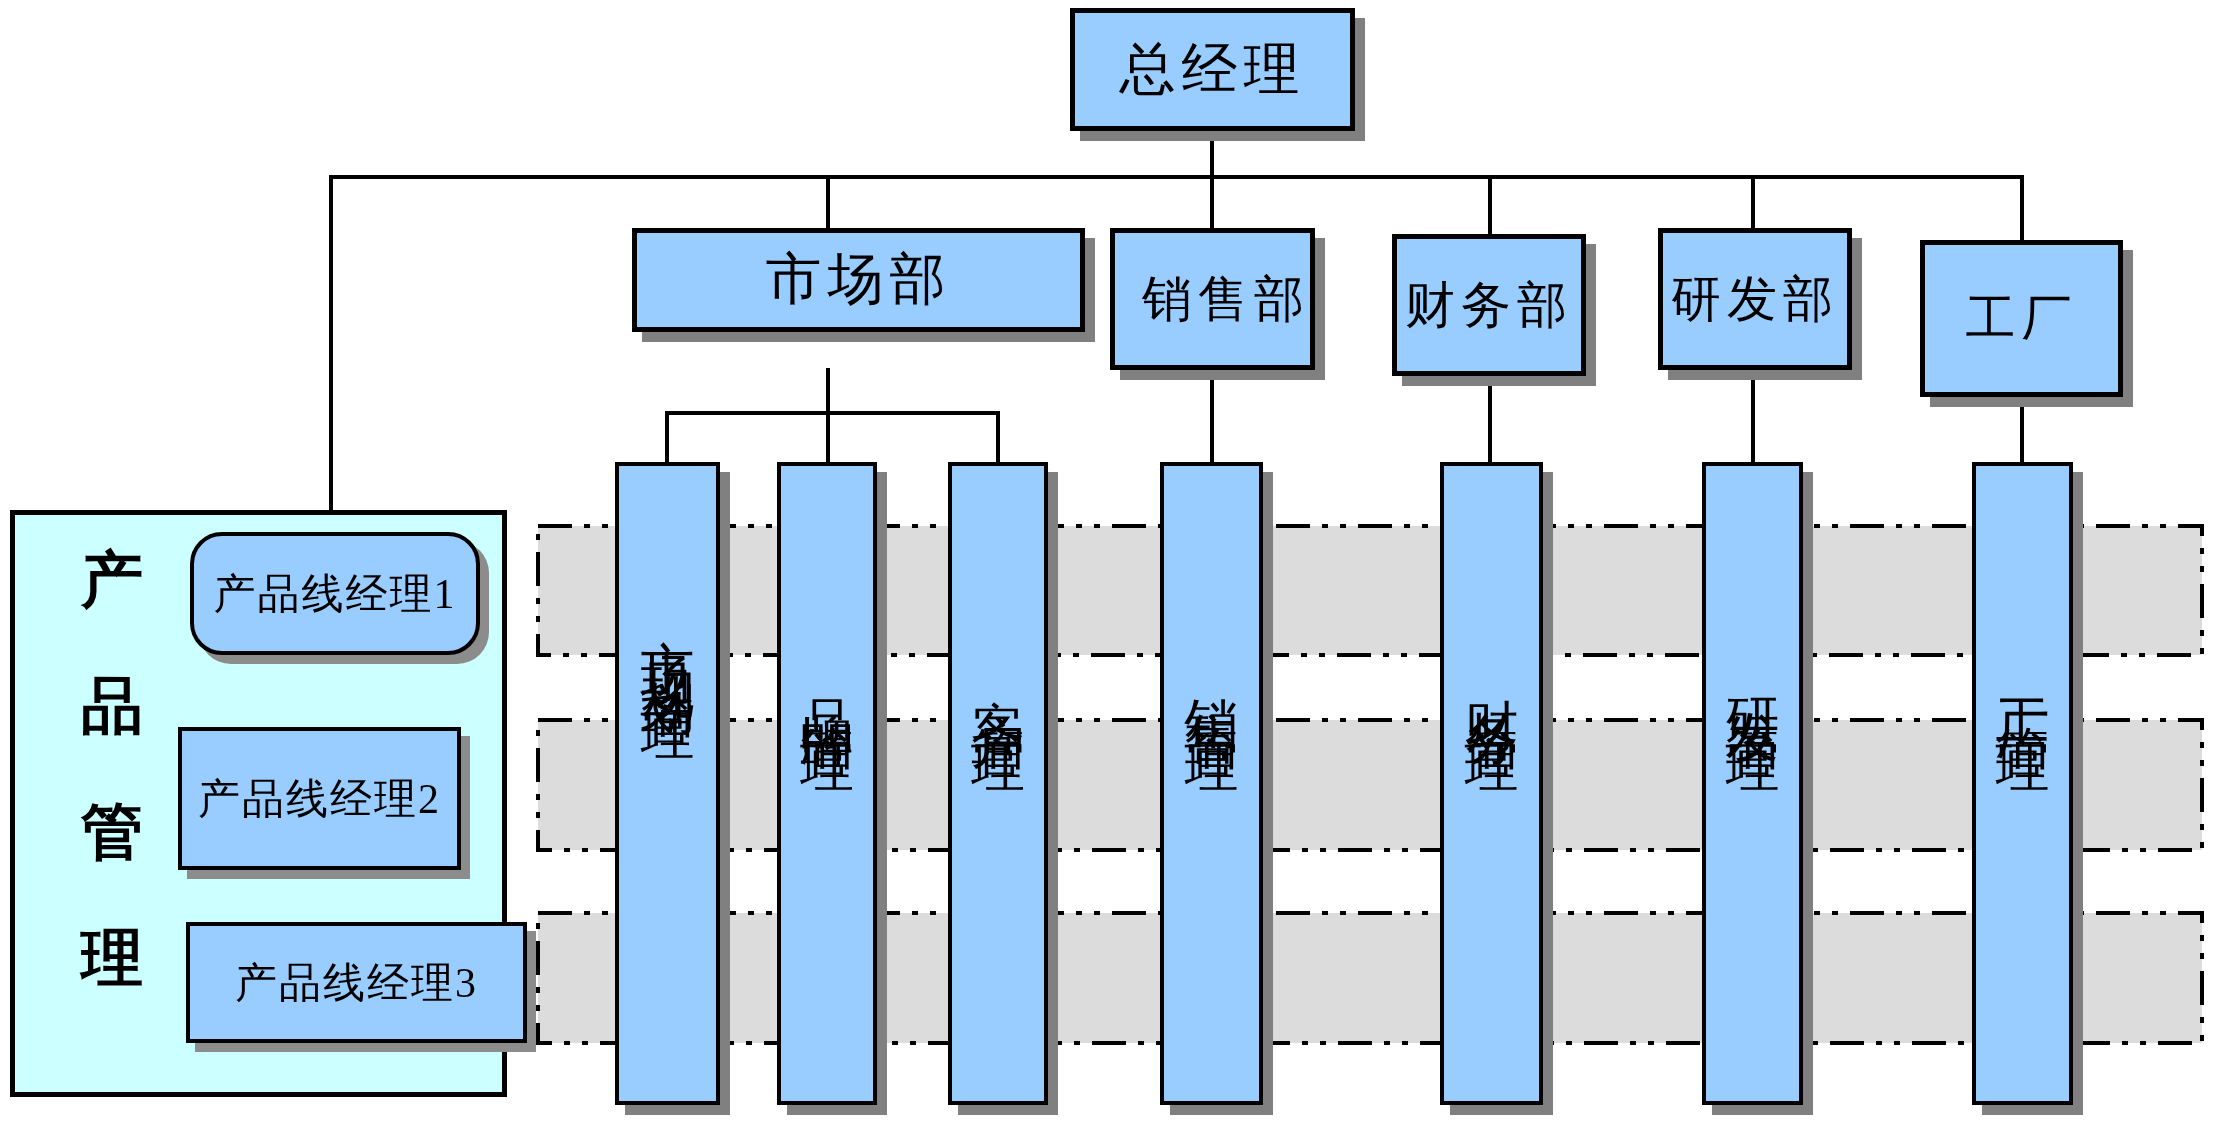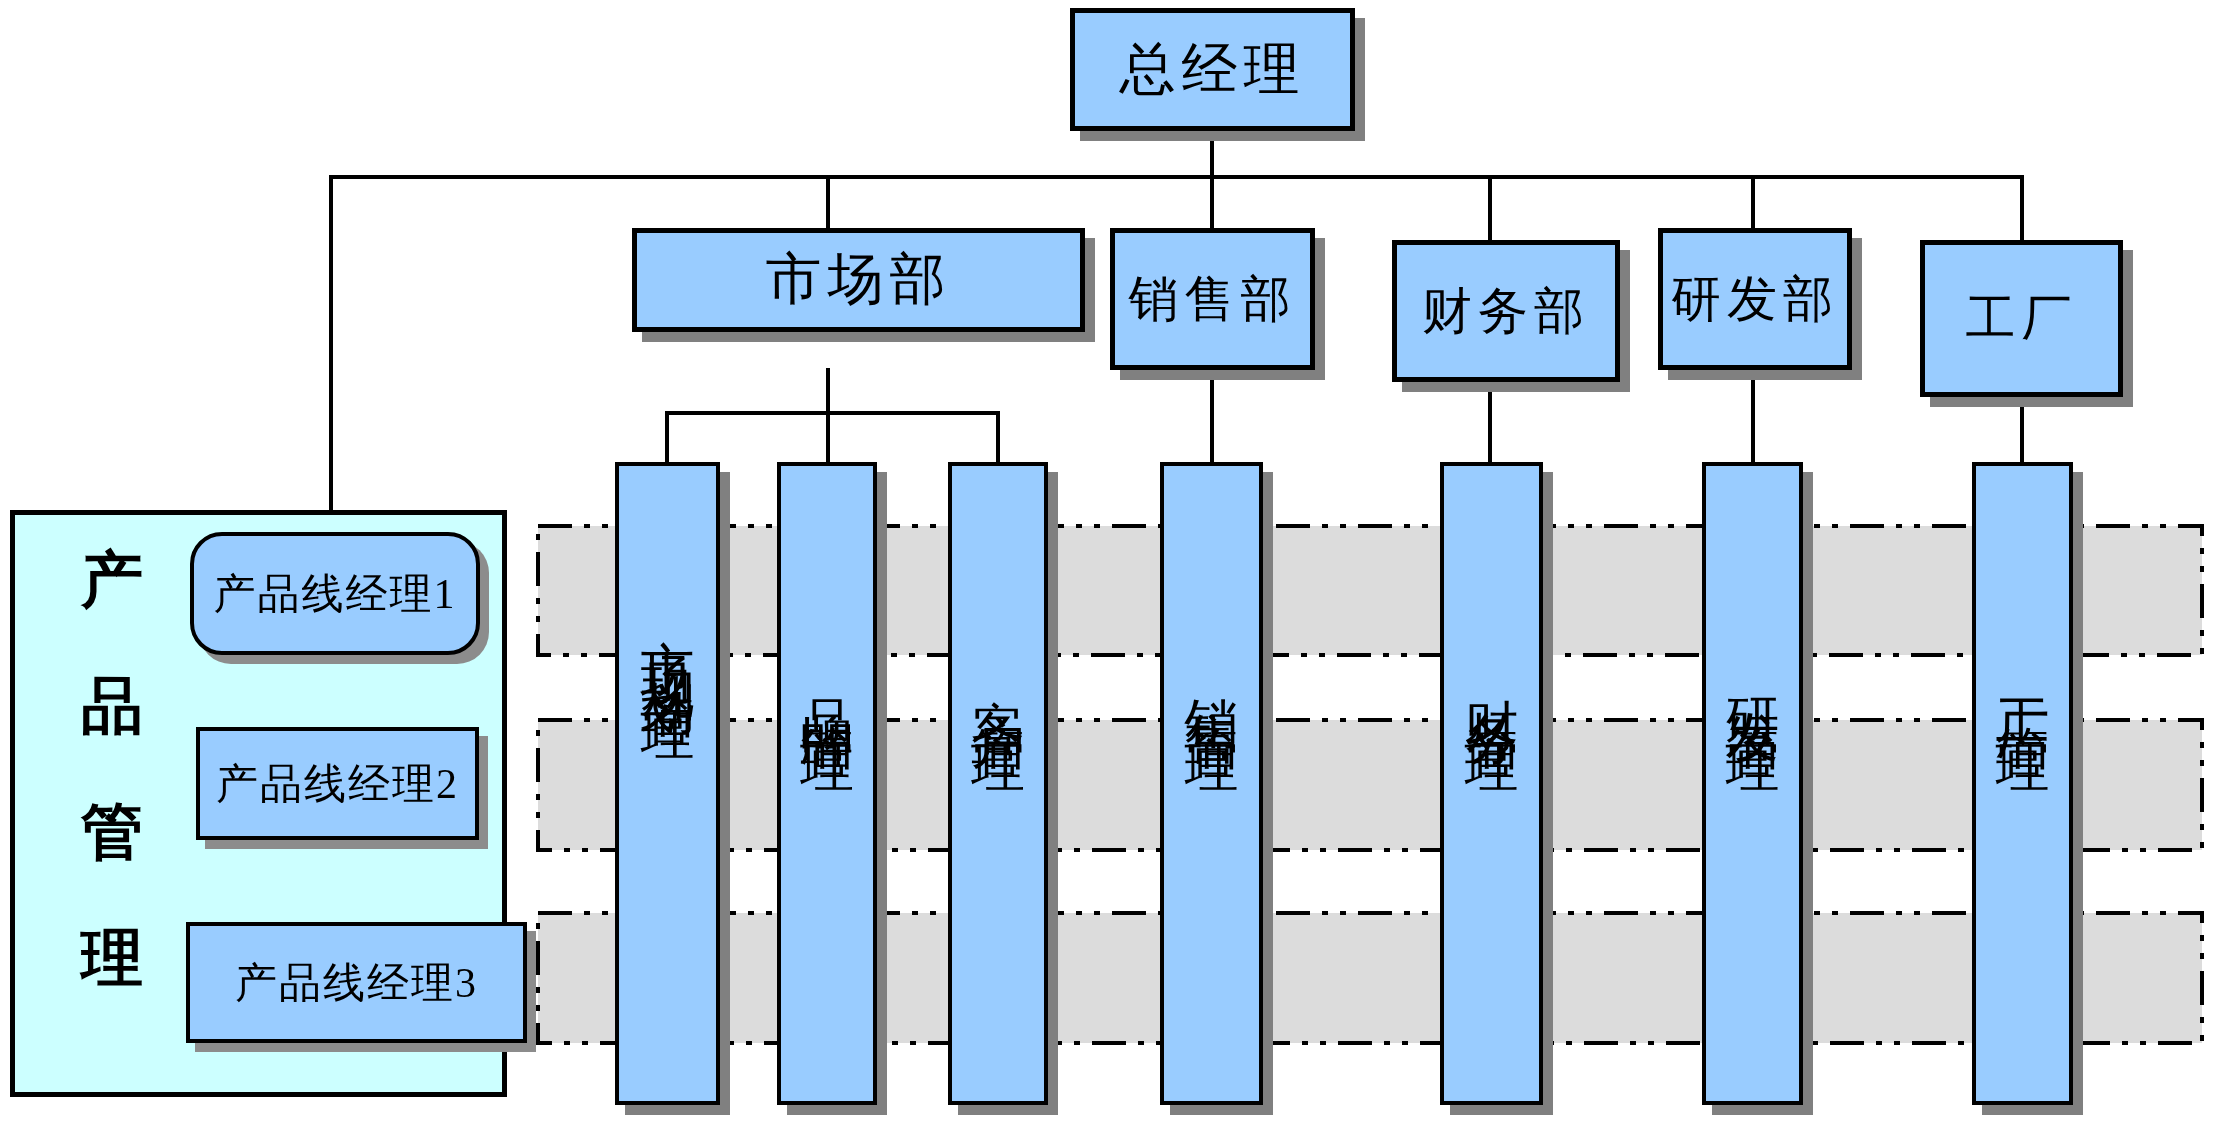--- a/index.html
+++ b/index.html
@@ -71,44 +71,44 @@
   <div class="line" style="left:826px;top:411px;width:4px;height:53px;"></div>
   <div class="line" style="left:996px;top:411px;width:4px;height:53px;"></div>
 
   <div class="node f56" style="left:1070px;top:8px;width:285px;height:123px;">
     <span>总经理</span>
   </div>
 
   <div class="node f56" style="left:632px;top:228px;width:453px;height:104px;text-align:center;">
     <span>市场部</span>
   </div>
-  <div class="node f50" style="left:1110px;top:228px;width:205px;height:142px;">
+  <div class="node f50" style="left:1110px;top:228px;width:205px;height:142px;justify-content:flex-end;">
     <span>销售部</span>
   </div>
-  <div class="node f50" style="left:1392px;top:240px;width:228px;height:142px;">
+  <div class="node f50" style="left:1392px;top:234px;width:194px;height:142px;">
     <span>财务部</span>
   </div>
   <div class="node f50" style="left:1658px;top:228px;width:194px;height:142px;">
     <span>研发部</span>
   </div>
   <div class="node f50" style="left:1920px;top:240px;width:203px;height:157px;">
     <span>工厂</span>
   </div>
 
   <div class="pm-container"></div>
   <div class="pm-title">
     <span>产</span>
     <span>品</span>
     <span>管</span>
     <span>理</span>
   </div>
   <div class="pl-box" style="left:190px;top:532px;width:290px;height:123px;border-radius:32px;">
     <span>产品线经理1</span>
   </div>
-  <div class="pl-box" style="left:196px;top:727px;width:283px;height:113px;">
+  <div class="pl-box" style="left:178px;top:727px;width:283px;height:143px;">
     <span>产品线经理2</span>
   </div>
   <div class="pl-box" style="left:186px;top:922px;width:341px;height:121px;">
     <span>产品线经理3</span>
   </div>
 
   <div class="col" style="left:615px;width:105px;">
     <span class="vtext long">市场规划管理</span>
   </div>
   <div class="col" style="left:777px;width:100px;">

